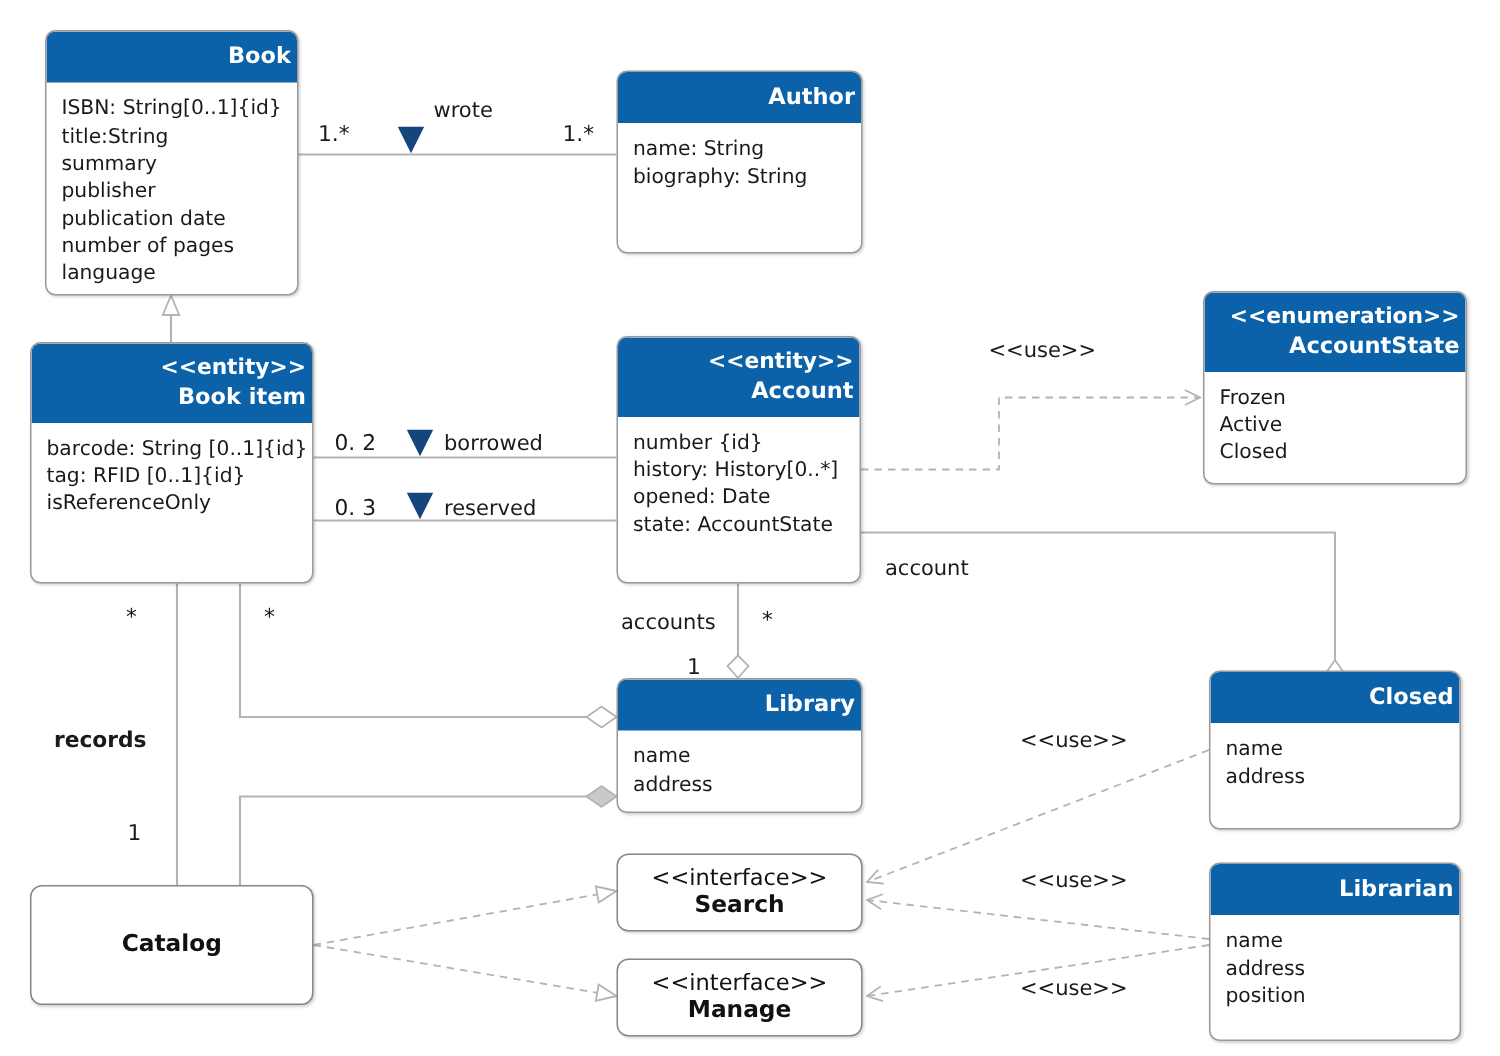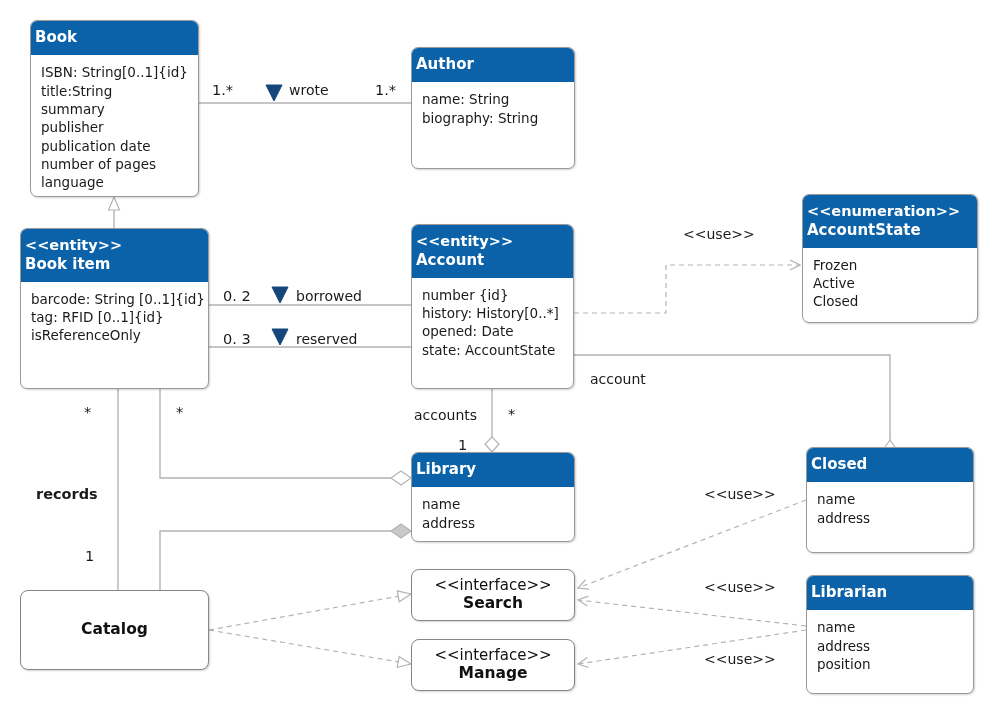--- a/index.html
+++ b/index.html
@@ -29,21 +29,21 @@
     background: #ffffff;
     border: 1px solid #9a9a9a;
     border-radius: 7px;
     box-shadow: 1px 1px 2px rgba(0,0,0,0.18);
     overflow: hidden;
   }
   .node .hdr {
     background: #0b62a8;
     color: #ffffff;
     font-weight: bold;
-    text-align: left;
+    text-align: right;
     font-size: 15px;
     line-height: 1.28;
     padding: 7px 4px 8px 4px;
   }
   .node .hdr .stereo {
     display: block;
     font-weight: bold;
     font-size: 14.5px;
   }
   .node .hdr .nm {
@@ -85,21 +85,21 @@
   
   .lbl {
     position: absolute;
     font-family: "DejaVu Sans", sans-serif;
     font-size: 14px;
     color: #1a1a1a;
     white-space: pre;
   }
   .lbl.bold { font-weight: bold; font-size: 14.5px; }
   .lbl.mult { font-size: 14.5px; }
-  .lbl.use  { font-size: 14px; margin-left: 24px; }
+  .lbl.use  { font-size: 14px; }
 </style>
 </head>
 <body>
 
 <div id="canvas">
 
   <svg id="edges" viewBox="0 0 1000 704">
     <defs>
 
       <marker id="openArrow" markerWidth="12" markerHeight="12" refX="11" refY="6" orient="auto" markerUnits="userSpaceOnUse">
@@ -262,21 +262,21 @@
     <span class="stereo">&lt;&lt;interface&gt;&gt;</span>
     <span class="nm">Search</span>
   </div>
 
   <div class="plain" style="left:411px; top:639px; width:164px; height:52px;">
     <span class="stereo">&lt;&lt;interface&gt;&gt;</span>
     <span class="nm">Manage</span>
   </div>
 
   <span class="lbl mult" style="left:212px; top:82px;">1.*</span>
-  <span class="lbl" style="left:289px; top:82px;">wrote</span>
+  <span class="lbl" style="left:289px; top:66px;">wrote</span>
   <span class="lbl mult" style="left:375px; top:82px;">1.*</span>
 
   <span class="lbl mult" style="left:223px; top:288px;">0. 2</span>
   <span class="lbl" style="left:296px; top:288px;">borrowed</span>
 
   <span class="lbl mult" style="left:223px; top:331px;">0. 3</span>
   <span class="lbl" style="left:296px; top:331px;">reserved</span>
 
   <span class="lbl use" style="left:659px; top:226px;">&lt;&lt;use&gt;&gt;</span>
 

